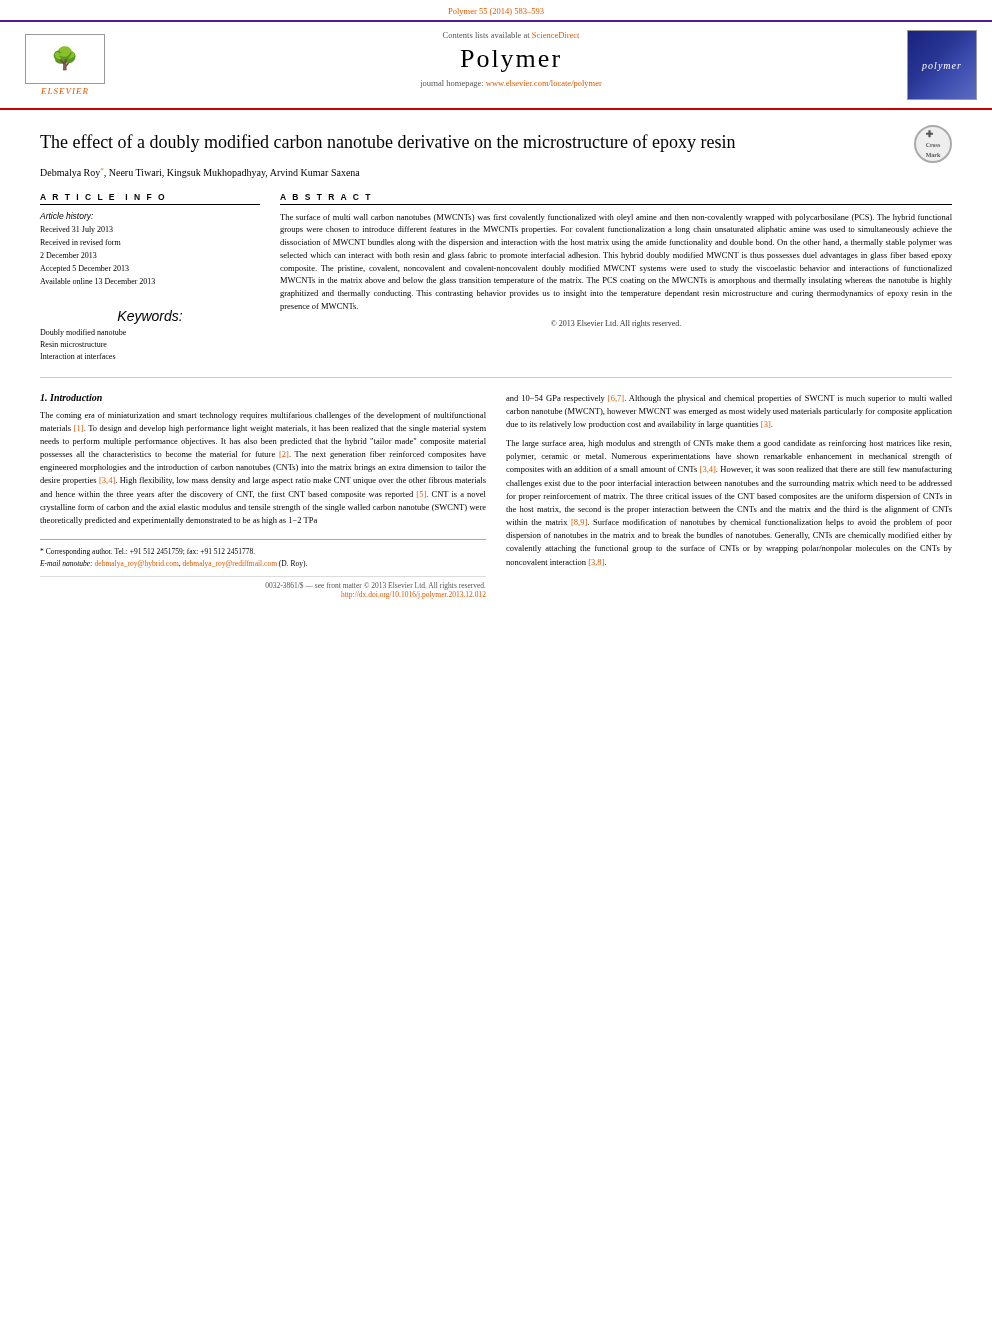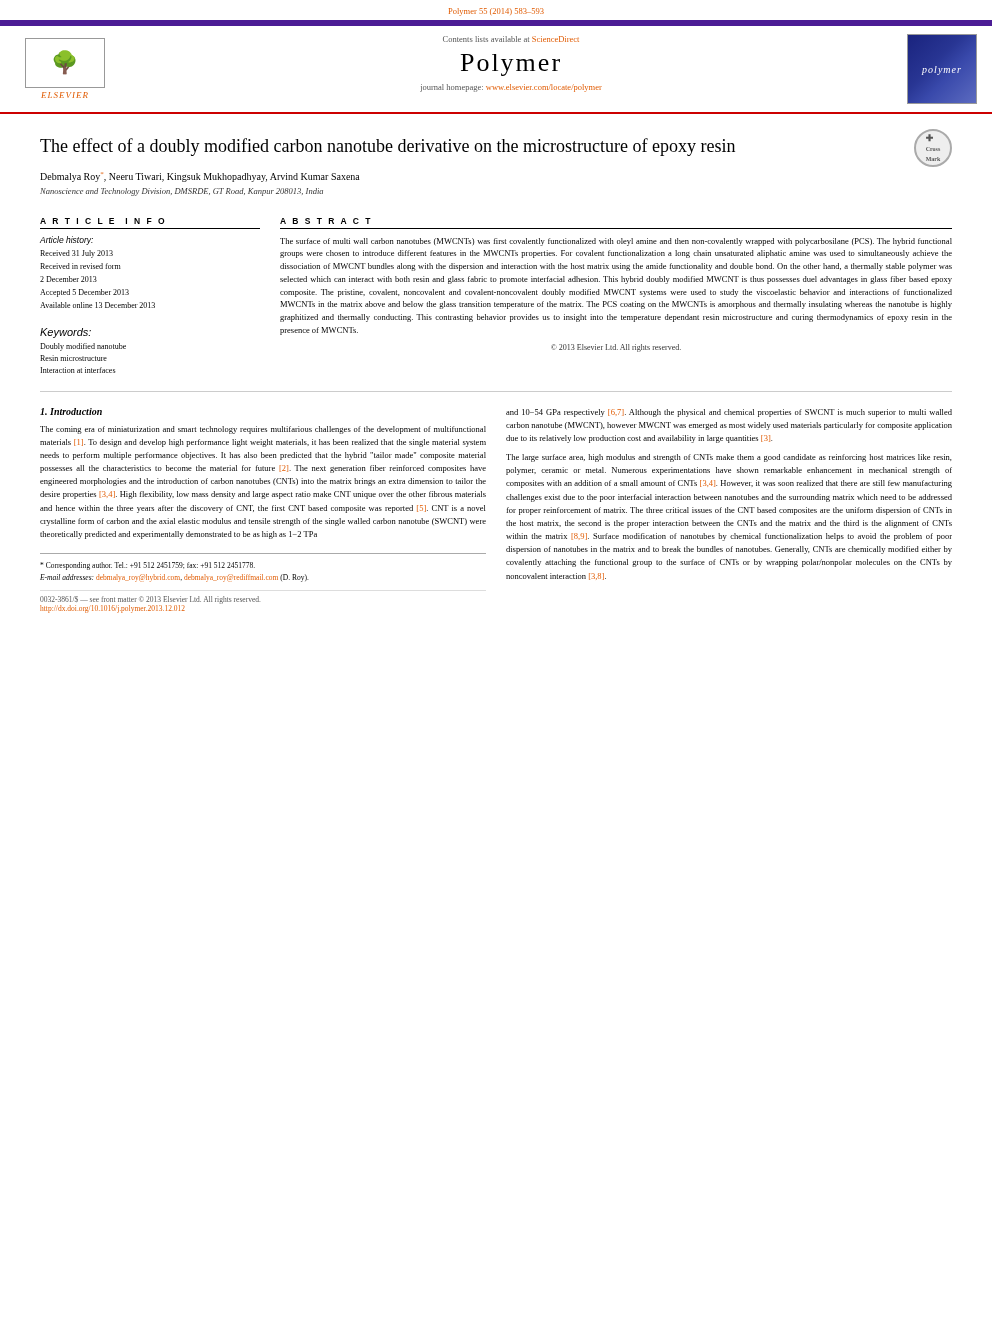--- a/index.html
+++ b/index.html
@@ -17,21 +17,21 @@
       min-height: 1323px;
       background: #fff;
       padding: 0;
       position: relative;
     }
     .top-bar {
       text-align: center;
       padding: 6px 0 4px 0;
       font-size: 8.5px;
       color: #e05a00;
-      border-bottom: 6px solid #4c1d95;
+      border-bottom: 2px solid #4c1d95;
     }
     .journal-header {
       display: flex;
       align-items: stretch;
       border-bottom: 2px solid #c00;
       padding: 8px 10px;
       gap: 10px;
     }
     .header-left {
       width: 110px;
@@ -187,24 +187,25 @@
       margin-bottom: 3px;
       font-family: Arial, sans-serif;
     }
     .article-info-item {
       font-size: 8px;
       margin-bottom: 1px;
       line-height: 1.5;
     }
     .keywords-label {
       font-style: italic;
-      font-size: 11px;
-      margin-top: 14px;
+      font-size: 14px;
+      margin-top: 20px;
       margin-bottom: 3px;
       font-family: Arial, sans-serif;
+      text-align: center;
     }
     .keyword-item {
       font-size: 8px;
       line-height: 1.5;
     }
     .abstract-text {
       font-size: 8.5px;
       line-height: 1.5;
       text-align: justify;
     }
@@ -261,20 +262,21 @@
     }
     .footnote-item a {
       color: #e05a00;
       text-decoration: none;
     }
     .footer-bar {
       border-top: 1px solid #ddd;
       padding: 5px 40px;
       font-size: 7.5px;
       color: #555;
+      text-align: right;
     }
     .footer-link {
       color: #e05a00;
       text-decoration: none;
     }
   </style>
 </head>
 <body>
 
 <div class="page">
@@ -309,21 +311,20 @@
   </div>
 
   <div class="content-area">
 
     <div style="display:flex; align-items:flex-start;">
       <div style="flex:1;">
         <div class="article-title">The effect of a doubly modified carbon nanotube derivative on the microstructure of epoxy resin</div>
         <div class="authors">
           <span>Debmalya Roy<sup>*</sup>, Neeru Tiwari, Kingsuk Mukhopadhyay, Arvind Kumar Saxena</span>
         </div>
-        <div class="affiliation">Nanoscience and Technology Division, DMSRDE, GT Road, Kanpur 208013, India</div>
       </div>
       <div class="crossmark">
         <div class="crossmark-icon">
           <span style="font-size:9px; font-style:normal;">✚<br><span style="font-size:6px;">Cross<br>Mark</span></span>
         </div>
       </div>
     </div>
 
     <div class="two-col">
 
@@ -357,21 +358,21 @@
 
     <div class="body-two-col">
 
       <div class="body-left">
         <div class="intro-heading">1.  Introduction</div>
         <div class="body-text">The coming era of miniaturization and smart technology requires multifarious challenges of the development of multifunctional materials <a class="citation">[1]</a>. To design and develop high performance light weight materials, it has been realized that the single material system needs to perform multiple performance objectives. It has also been predicted that the hybrid "tailor made" composite material possesses all the characteristics to become the material for future <a class="citation">[2]</a>. The next generation fiber reinforced composites have engineered morphologies and the introduction of carbon nanotubes (CNTs) into the matrix brings an extra dimension to tailor the desire properties <a class="citation">[3,4]</a>. High flexibility, low mass density and large aspect ratio make CNT unique over the other fibrous materials and hence within the three years after the discovery of CNT, the first CNT based composite was reported <a class="citation">[5]</a>. CNT is a novel crystalline form of carbon and the axial elastic modulus and tensile strength of the single walled carbon nanotube (SWCNT) were theoretically predicted and experimentally demonstrated to be as high as 1−2 TPa</div>
 
         <div class="footnotes">
           <div class="footnote-item">* Corresponding author. Tel.: +91 512 2451759; fax: +91 512 2451778.</div>
           <div class="footnote-item">
-            <em>E-mail addresses:</em>
+            <em>E-mail nanotube:</em>
             <a class="citation">debmalya_roy@hybrid.com</a>,
             <a class="citation">debmalya_roy@rediffmail.com</a>
             <span>(D. Roy).</span>
           </div>
         </div>
 
         <div class="footer-bar" style="padding: 4px 0; margin-top: 6px;">
           <div>0032-3861/$ — see front matter © 2013 Elsevier Ltd. All rights reserved.</div>
           <div>
             <a class="footer-link">http://dx.doi.org/10.1016/j.polymer.2013.12.012</a>

